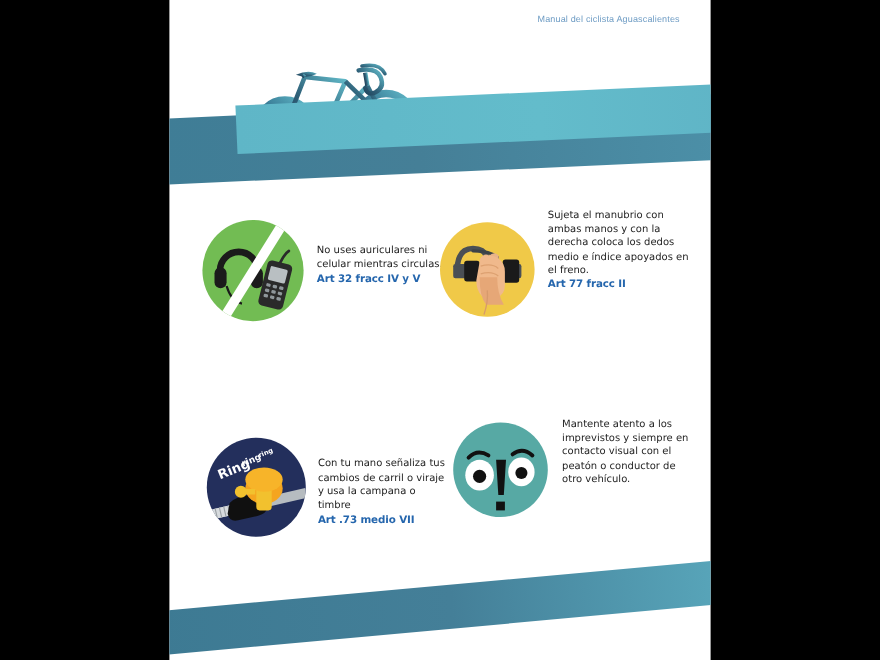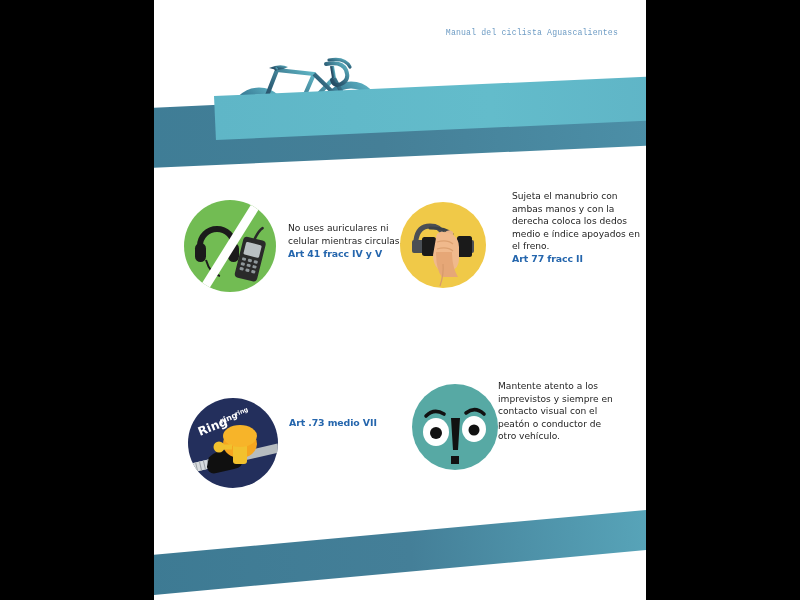--- a/index.html
+++ b/index.html
@@ -29,25 +29,25 @@
     width: 492px;
     height: 600px;
     background: #ffffff;
     overflow: hidden;
   }
 
   
   .header-title {
     position: absolute;
     right: 28px;
-    top: 28px;
+    top: 13px;
     font-size: 8.2px;
     letter-spacing: 0.15px;
     color: #6e9cc4;
-    font-family: Liberation Mono, monospace;
+    font-family: Liberation Sans, sans-serif;
     white-space: nowrap;
     text-align: right;
   }
 
   
   .band {
     position: absolute;
     pointer-events: none;
   }
   #band-top-dark {
@@ -116,29 +116,29 @@
     letter-spacing: -0.1px;
   }
 
   
   #tip-1 { left: 30px; top: 200px; }
   #tip-1 .tip-icon { width: 92px; height: 92px; }
   #tip-1 .tip-text { margin-left: 12px; margin-top: 22px; width: 122px; }
 
   #tip-2 { left: 246px; top: 190px; }
   #tip-2 .tip-icon { width: 86px; height: 86px; margin-top: 12px; }
-  #tip-2 .tip-text { margin-left: 26px; margin-top: 0px; width: 130px; }
+  #tip-2 .tip-text { margin-left: 12px; margin-top: 0px; width: 130px; }
 
   #tip-3 { left: 34px; top: 398px; }
   #tip-3 .tip-icon { width: 90px; height: 90px; }
   #tip-3 .tip-text { margin-left: 11px; margin-top: 18px; width: 120px; }
 
   #tip-4 { left: 258px; top: 374px; }
   #tip-4 .tip-icon { width: 86px; height: 86px; margin-top: 10px; }
-  #tip-4 .tip-text { margin-top: 6px; width: 118px; }
+  #tip-4 .tip-text { margin-left: 13px; margin-top: 6px; width: 118px; }
 
   
   .circle-green { background: #72bc53; }
   .slash {
     position: absolute;
     background: #ffffff;
     width: 9px;
     height: 150%;
     left: 46%;
     top: -25%;
@@ -224,21 +224,21 @@
               <rect x="64.5" y="69" width="4" height="3" rx="1"></rect>
               <rect x="70.5" y="69" width="4" height="3" rx="1"></rect>
             </g>
             <path d="M66 38 q2 -9 5 -12" fill="none" stroke="#2a2a2a" stroke-width="2.5" stroke-linecap="round"></path>
           </g>
         </svg>
         <div class="slash"></div>
       </div>
       <div class="tip-text">
         <span>No uses auriculares ni celular mientras circulas.</span>
-        <span class="law">Art 41 fracc IV y V</span>
+        <span class="law">Art 32 fracc IV y V</span>
       </div>
     </div>
 
     <div class="tip" id="tip-2">
       <div class="tip-icon circle-yellow">
         <svg width="86" height="86" viewBox="0 0 86 86" xmlns="http://www.w3.org/2000/svg">
 
           <rect x="12" y="38" width="62" height="13" rx="2" fill="#4a4f55"></rect>
 
           <path d="M16 38 q2 -14 14 -14 q10 0 13 8" fill="none" stroke="#4a4f55" stroke-width="5" stroke-linecap="round"></path>
@@ -290,20 +290,21 @@
           <path d="M34 49 L44 49" stroke="#f2c12e" stroke-width="5"></path>
 
           <g fill="#ffffff" font-family="DejaVu Sans, sans-serif" font-weight="bold">
             <text x="12" y="38" font-size="12" transform="rotate(-22 12 38)">Ring</text>
             <text x="33" y="26" font-size="8" transform="rotate(-22 33 26)">ring</text>
             <text x="48" y="18" font-size="6" transform="rotate(-22 48 18)">ring</text>
           </g>
         </svg>
       </div>
       <div class="tip-text">
+        <span>Con tu mano señaliza tus cambios de carril o viraje y usa la campana o timbre</span>
         <span class="law">Art .73 medio VII</span>
       </div>
     </div>
 
     <div class="tip" id="tip-4">
       <div class="tip-icon circle-teal">
         <svg width="86" height="86" viewBox="0 0 86 86" xmlns="http://www.w3.org/2000/svg">
 
           <path d="M14 32 q8 -8 18 -2" fill="none" stroke="#111111" stroke-width="3.6" stroke-linecap="round"></path>
           <path d="M54 29 q9 -7 18 1" fill="none" stroke="#111111" stroke-width="3.6" stroke-linecap="round"></path>

